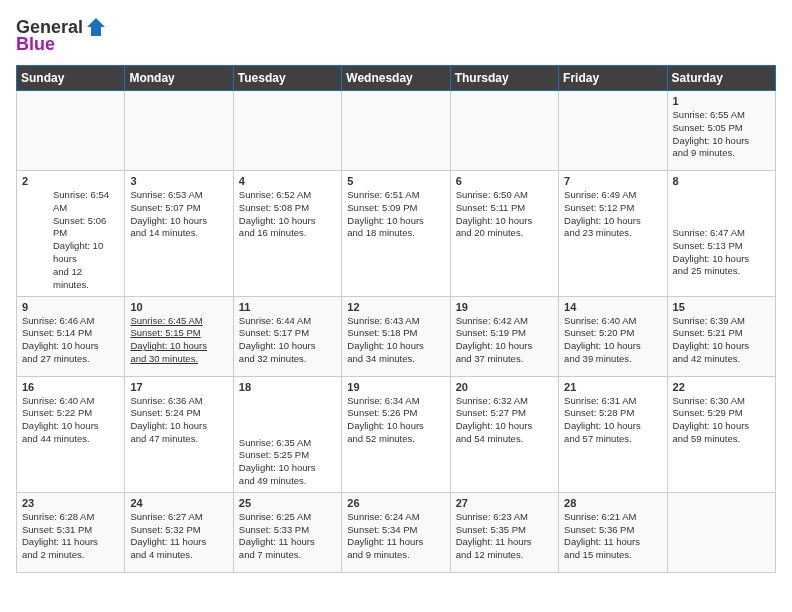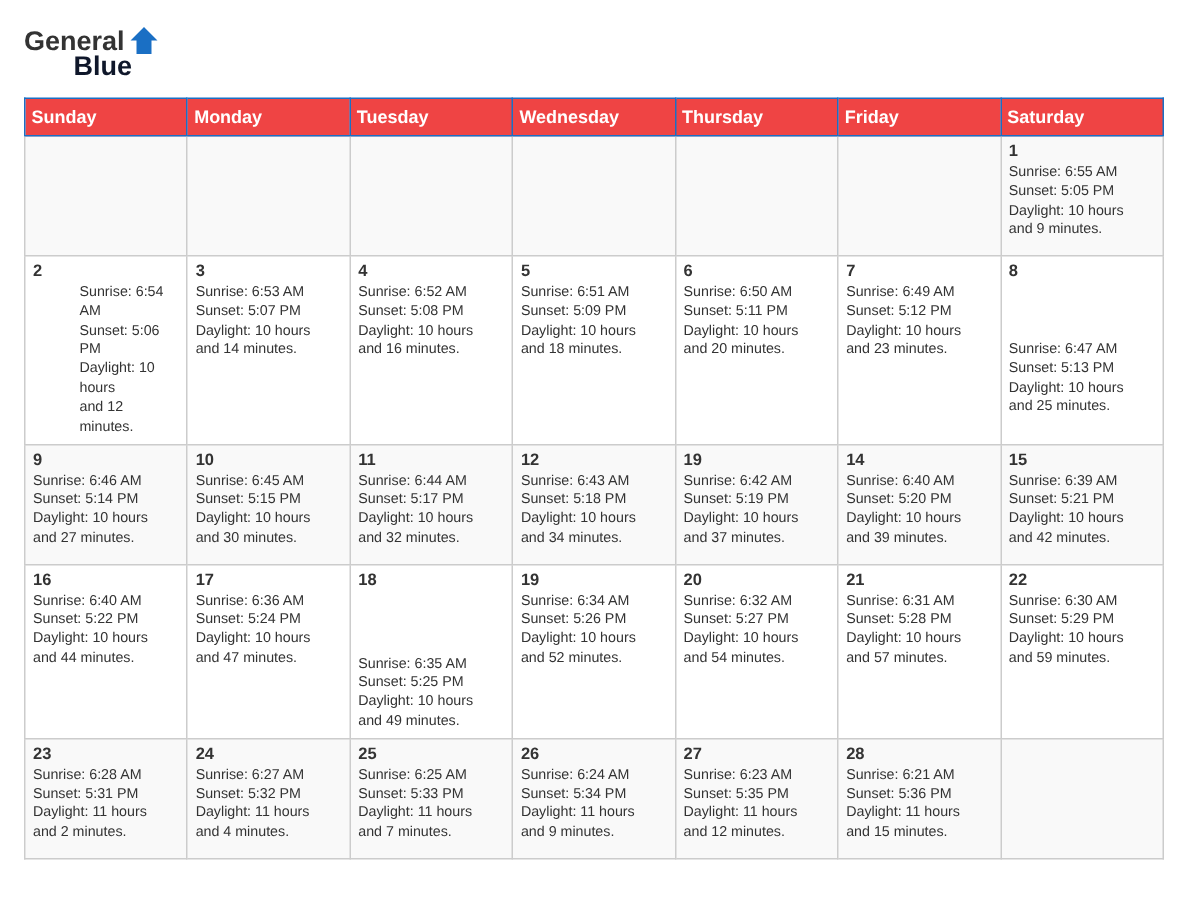--- a/index.html
+++ b/index.html
@@ -72,37 +72,37 @@
     .empty-cell {
       background: #fafafa;
     }
     tr:nth-child(odd) td {
       background-color: #f9f9f9;
     }
     tr:nth-child(even) td {
       background-color: #ffffff;
     }
     .calendar thead tr th {
-      background-color: #ef4444;
+      background-color: #404040;
       margin-top: 47px;
     }
   </style>
 </head>
 <body>
 
 <div class="header">
   <div class="logo">
   <div style="display:flex;flex-direction:column;align-items:flex-start;">
     <div style="display:flex;align-items:center;gap:1px;">
       <span style="font-size:18px;font-weight:bold;color:#333;">General</span>
       <svg width="22" height="22" viewBox="0 0 22 22" style="margin-left:1px;">
         <polygon points="11,2 20,11 16,11 16,20 6,20 6,11 2,11" fill="#1a6fc4"></polygon>
       </svg>
     </div>
-    <span style="font-size:18px;font-weight:bold;color:#0f172a;margin-top:-4px;margin-left:33px;">Blue</span>
+    <span style="font-size:18px;font-weight:bold;color:#a21caf;margin-top:-4px;">Blue</span>
   </div>
 </div>
   <div class="title-block">
     <div class="month-title"></div>
     <div class="location-title"></div>
   </div>
 </div>
 
 <table class="calendar">
   <thead>
@@ -186,21 +186,21 @@
       <tr>
         <td>
           <span class="day-num">9</span>
           <div class="day-info" style="white-space: pre-line;">Sunrise: 6:46 AM
 Sunset: 5:14 PM
 Daylight: 10 hours
 and 27 minutes.</div>
         </td>
         <td>
           <span class="day-num">10</span>
-          <div class="day-info" style="white-space: pre-line;">Sunrise: 6:45 AM
+          <div class="day-info" style="white-space: pre-line; text-decoration: underline;">Sunrise: 6:45 AM
 Sunset: 5:15 PM
 Daylight: 10 hours
 and 30 minutes.</div>
         </td>
         <td>
           <span class="day-num">11</span>
           <div class="day-info" style="white-space: pre-line;">Sunrise: 6:44 AM
 Sunset: 5:17 PM
 Daylight: 10 hours
 and 32 minutes.</div>

